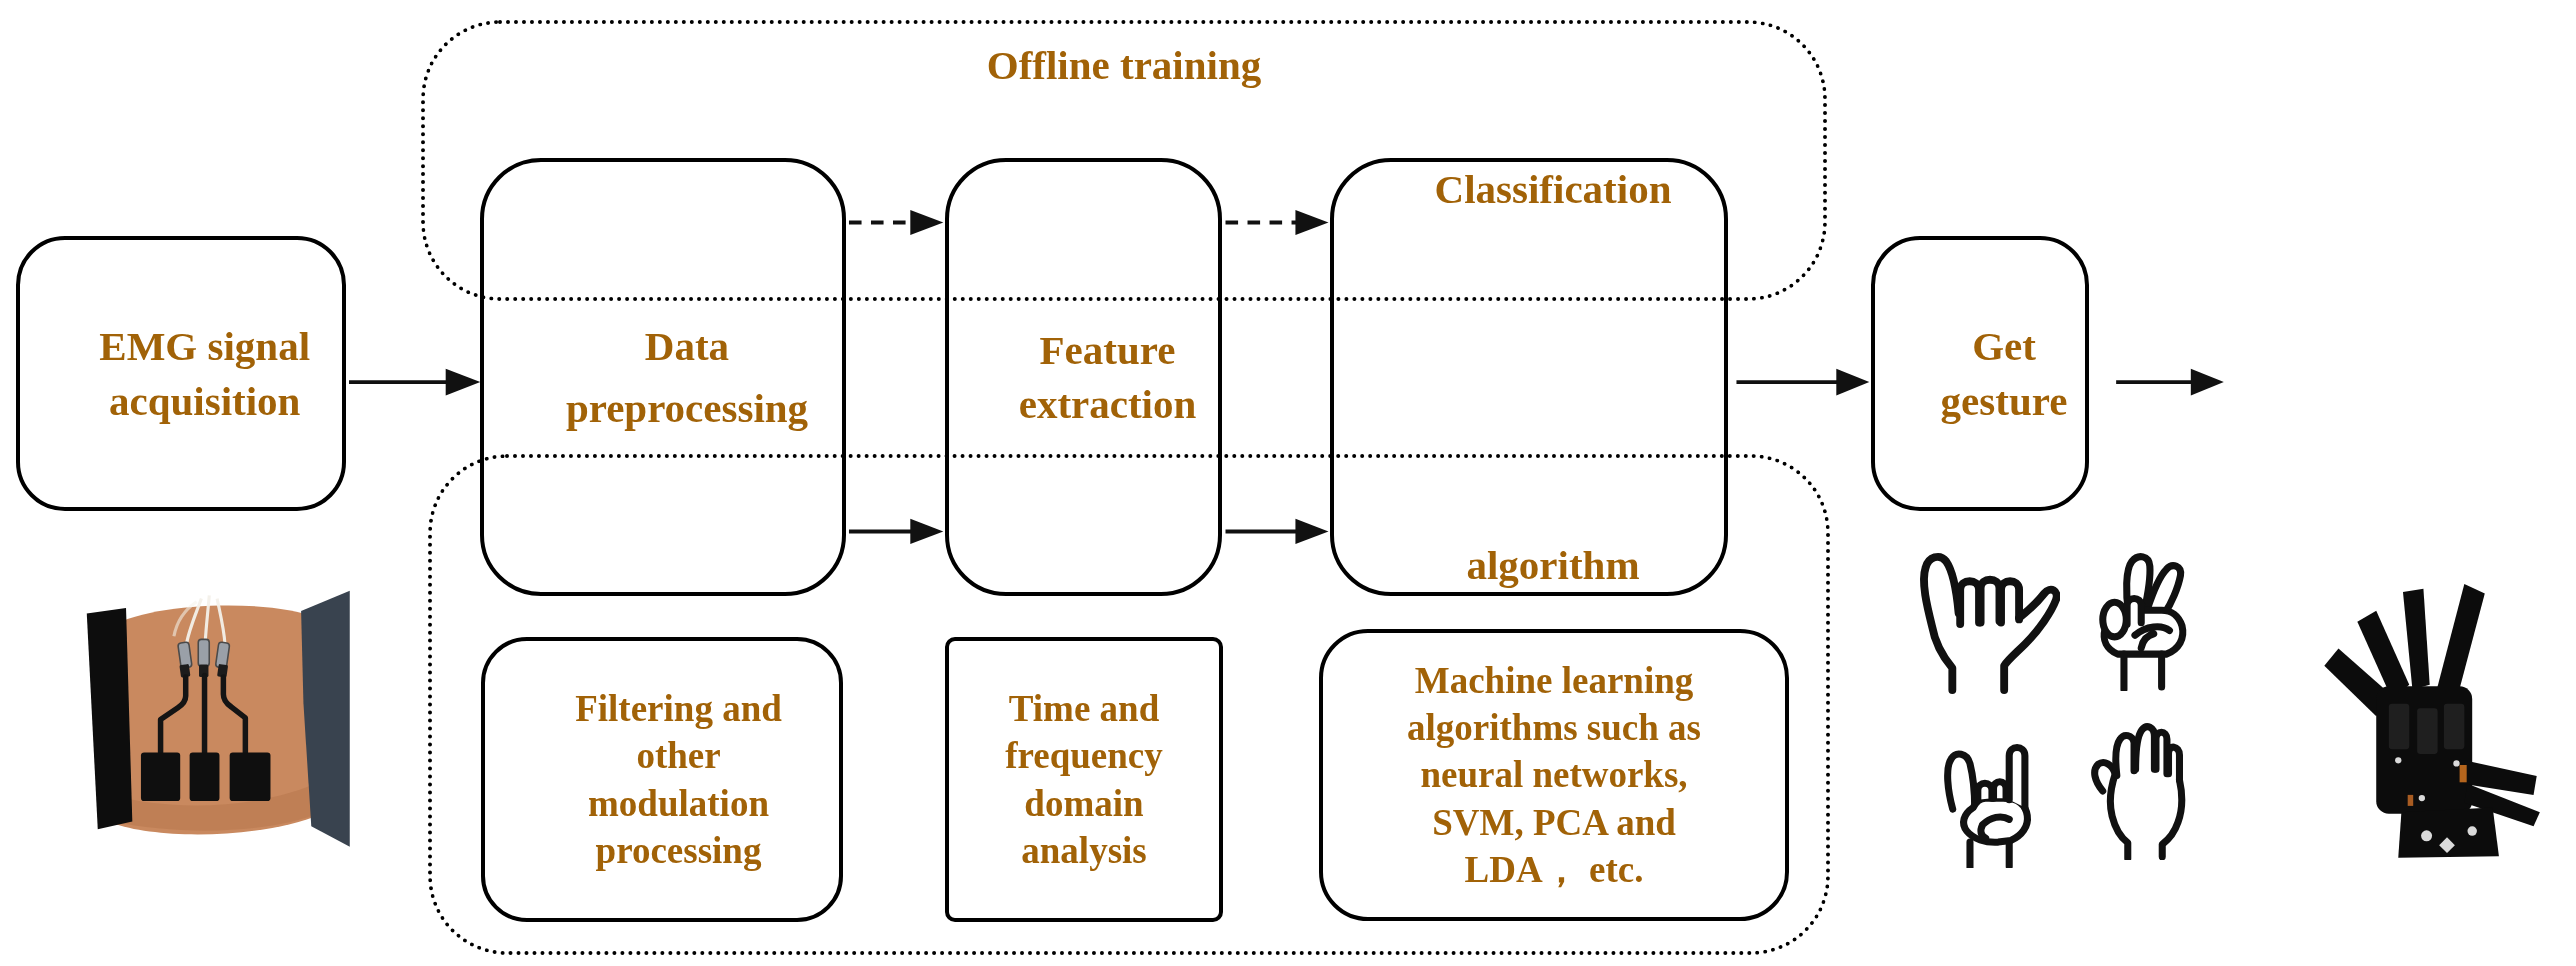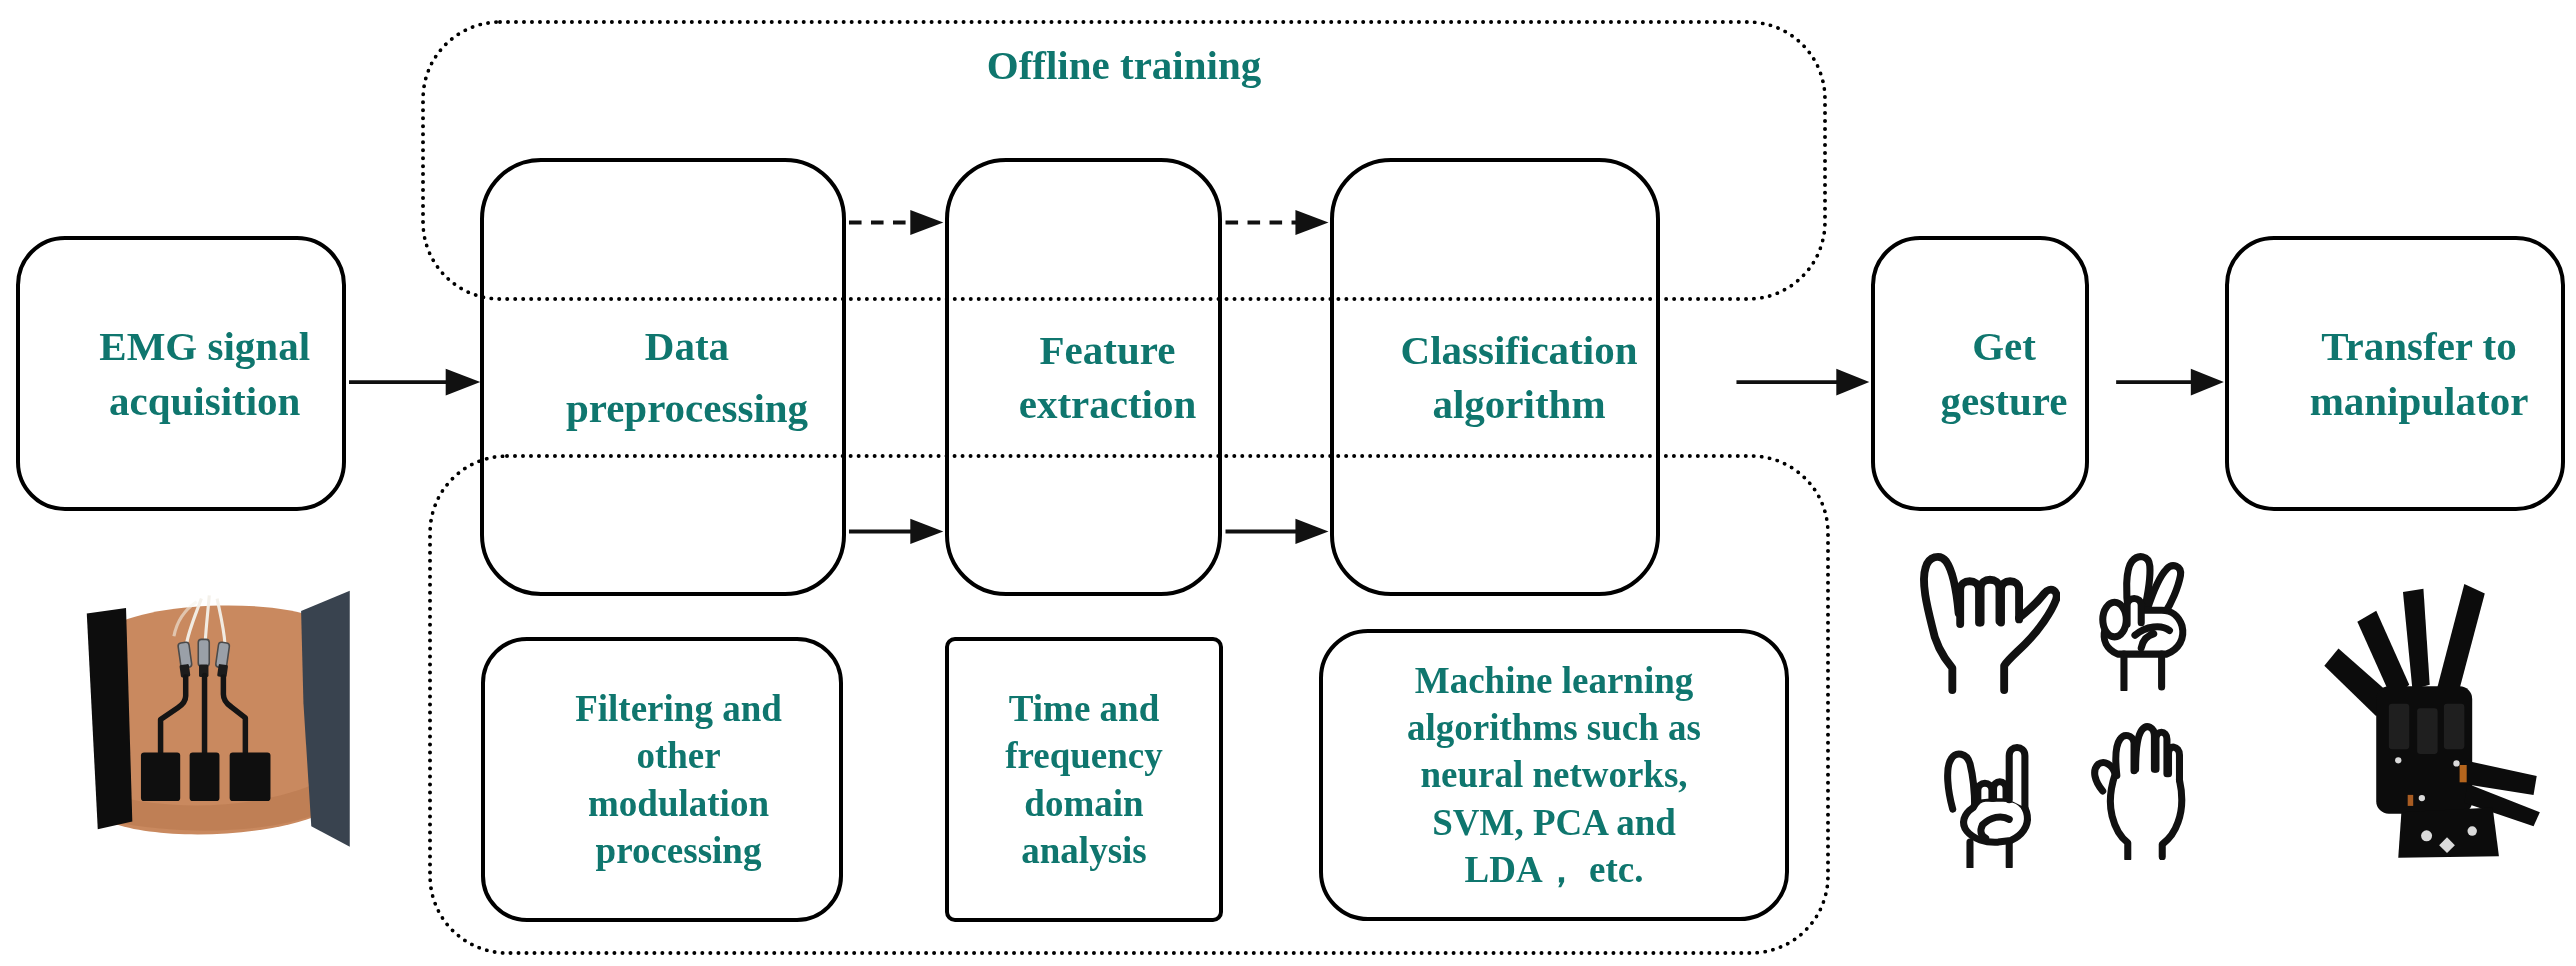--- a/index.html
+++ b/index.html
@@ -1,21 +1,21 @@
 <!DOCTYPE html>
 <html style="font-size:12.6px"><head>
 <meta charset="utf-8">
 <style>
   html,body{margin:0;padding:0;background:#ffffff;}
   .canvas{
     position:relative;
     width:2576px;height:967px;
     background:#ffffff;
     font-family:"Liberation Serif", serif;
-    color:#0f766e;
+    color:#a16207;
     overflow:hidden;
   }
   
   .dotted{
     position:absolute;
     border:4.7px dotted #000;
     border-radius:79px;
     background:transparent;
     box-sizing:border-box;
     z-index:1;
@@ -35,21 +35,21 @@
     display:flex;flex-direction:column;
     align-items:center;justify-content:center;
     text-align:center;font-weight:bold;font-size:41px;line-height:1.32;
     z-index:2;
     padding-left:48px;
   }
   .node span{display:block;}
   #node-emg{left:15.7px;top:236px;width:330px;height:275px;border-radius:49px;background:#fff;}
   #node-data{left:480px;top:158px;width:366px;height:438px;border-radius:61px;gap:8px;}
   #node-feature{left:945px;top:158px;width:277px;height:438px;border-radius:61px;}
-  #node-class{left:1330px;top:158px;width:330px;height:438px;border-radius:61px;}
+  #node-class{left:1330px;top:158px;width:398px;height:438px;border-radius:61px;justify-content:space-between;}
   #node-get{left:1871px;top:236px;width:218px;height:275px;border-radius:49px;background:#fff;}
   #node-transfer{left:2225px;top:236px;width:340px;height:275px;border-radius:49px;background:#fff;}
   
   .detail{
     position:absolute;
     border:4.7px solid #000;
     box-sizing:border-box;
     background:transparent;
     display:flex;flex-direction:column;
     align-items:center;justify-content:center;
@@ -93,24 +93,20 @@
     <span>extraction</span>
   </div>
   <div class="node" id="node-class">
     <span>Classification</span>
     <span>algorithm</span>
   </div>
   <div class="node" id="node-get">
     <span>Get</span>
     <span>gesture</span>
   </div>
-  <div class="node" id="node-transfer">
-    <span>Transfer to</span>
-    <span>manipulator</span>
-  </div>
 
   <div class="detail" id="detail-filtering">
     <span>Filtering and</span>
     <span>other</span>
     <span>modulation</span>
     <span>processing</span>
   </div>
   <div class="detail" id="detail-time">
     <span>Time and</span>
     <span>frequency</span>

